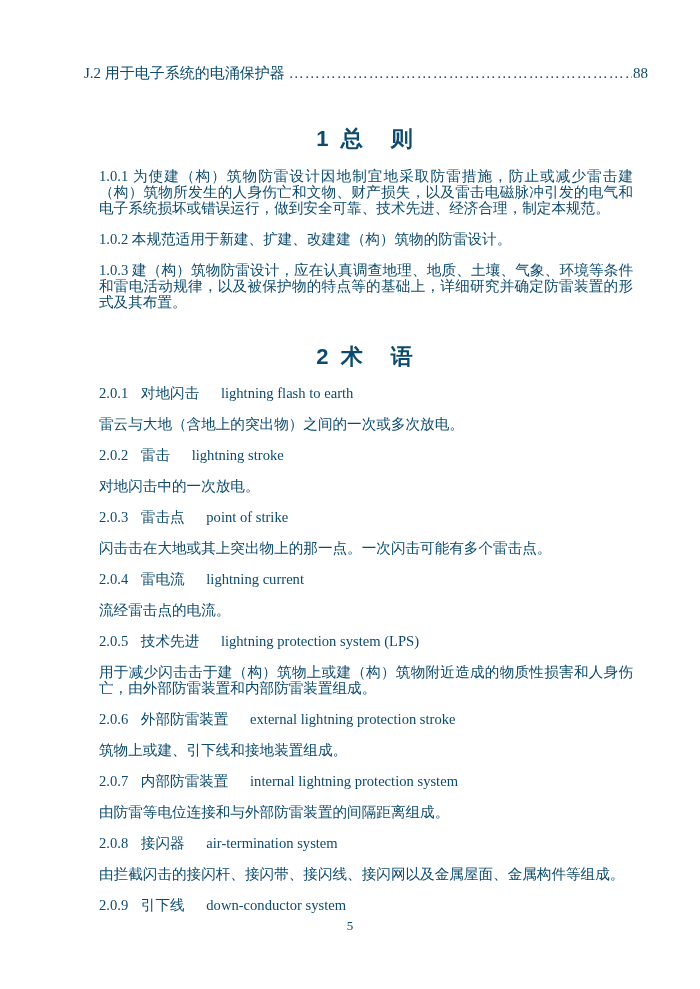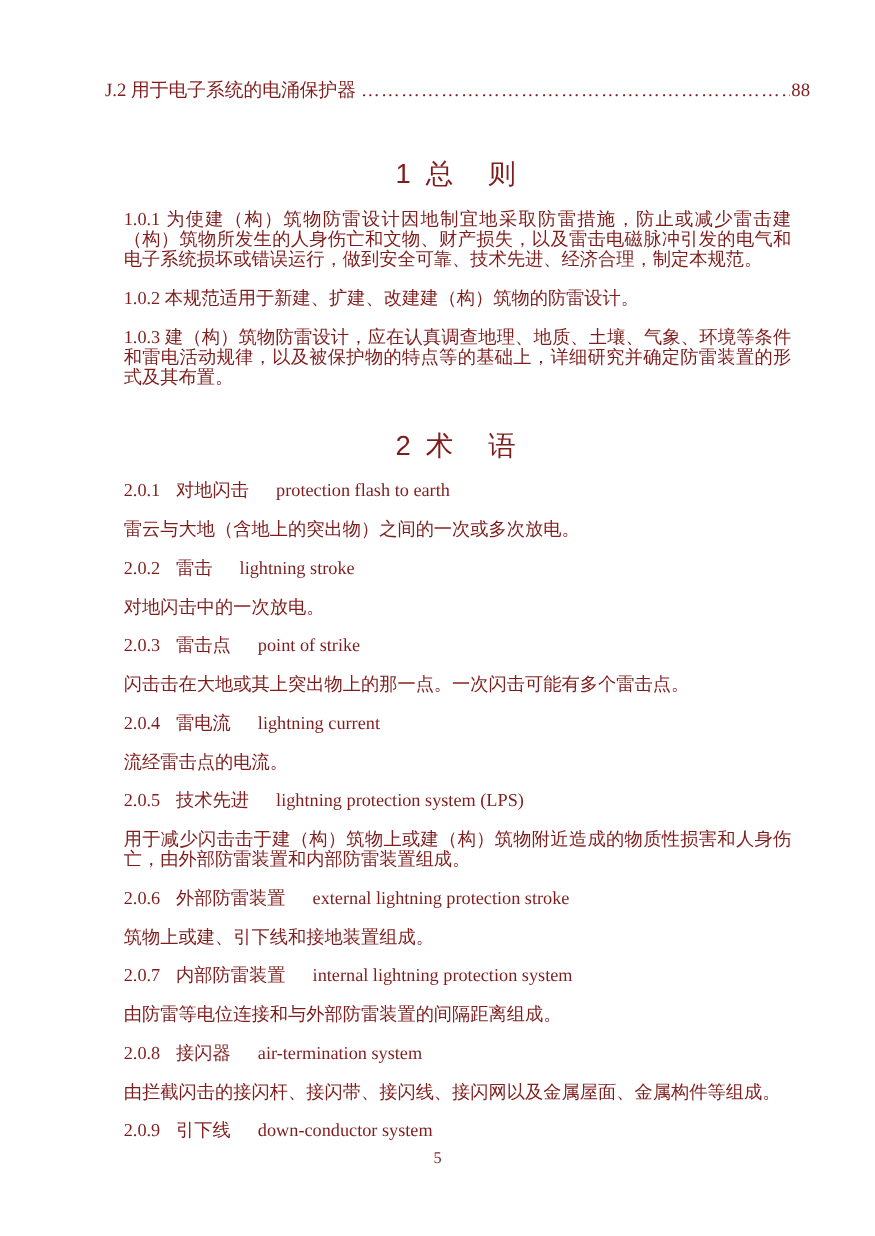--- a/index.html
+++ b/index.html
@@ -3,40 +3,40 @@
 <meta charset="utf-8">
 <style>
   html,body{margin:0;padding:0;background:#ffffff;}
   .page{
     width:700px;height:989px;
     background:#ffffff;
     position:relative;
     box-sizing:border-box;
     padding:62px 52px 0 84px;
     font-family:"Liberation Serif","DejaVu Serif",serif;
-    color:#7f1d1d;
+    color:#0c4a6e;
     overflow:hidden;
   }
   
   .toc-line{
     display:flex;align-items:baseline;
     font-size:15px;line-height:22px;
     white-space:nowrap;
   }
   .toc-text{flex:none;}
   .toc-leader{
     flex:1 1 auto;overflow:hidden;
     margin-left:4px;margin-right:1px;
     letter-spacing:1px;
   }
   .toc-page{flex:none;}
   
   .sec-heading{
     font-family:"Liberation Sans","DejaVu Sans",sans-serif;
-    font-weight:400;
+    font-weight:700;
     font-size:22px;line-height:26px;
     text-align:center;
     letter-spacing:3px;
     margin:42px 0 16px 0;
   }
   .sec-heading.second{margin-top:34px;margin-bottom:6px;text-align:center;}
   
   .body-p{
     font-size:14.6px;
     line-height:16px;
@@ -70,21 +70,21 @@
 
   <p class="body-p">1.0.1 为使建（构）筑物防雷设计因地制宜地采取防雷措施，防止或减少雷击建（构）筑物所发生的人身伤亡和文物、财产损失，以及雷击电磁脉冲引发的电气和电子系统损坏或错误运行，做到安全可靠、技术先进、经济合理，制定本规范。</p>
   <p class="body-p">1.0.2 本规范适用于新建、扩建、改建建（构）筑物的防雷设计。</p>
   <p class="body-p">1.0.3 建（构）筑物防雷设计，应在认真调查地理、地质、土壤、气象、环境等条件和雷电活动规律，以及被保护物的特点等的基础上，详细研究并确定防雷装置的形式及其布置。</p>
 
   <div class="sec-heading second">2 术　语</div>
 
   <p class="body-p term-line">
     <span class="term-num">2.0.1</span>
     <span class="term-zh">对地闪击</span>
-    <span class="term-en">protection flash to earth</span>
+    <span class="term-en">lightning flash to earth</span>
   </p>
   <p class="body-p">雷云与大地（含地上的突出物）之间的一次或多次放电。</p>
 
   <p class="body-p term-line">
     <span class="term-num">2.0.2</span>
     <span class="term-zh">雷击</span>
     <span class="term-en">lightning stroke</span>
   </p>
   <p class="body-p">对地闪击中的一次放电。</p>
 

